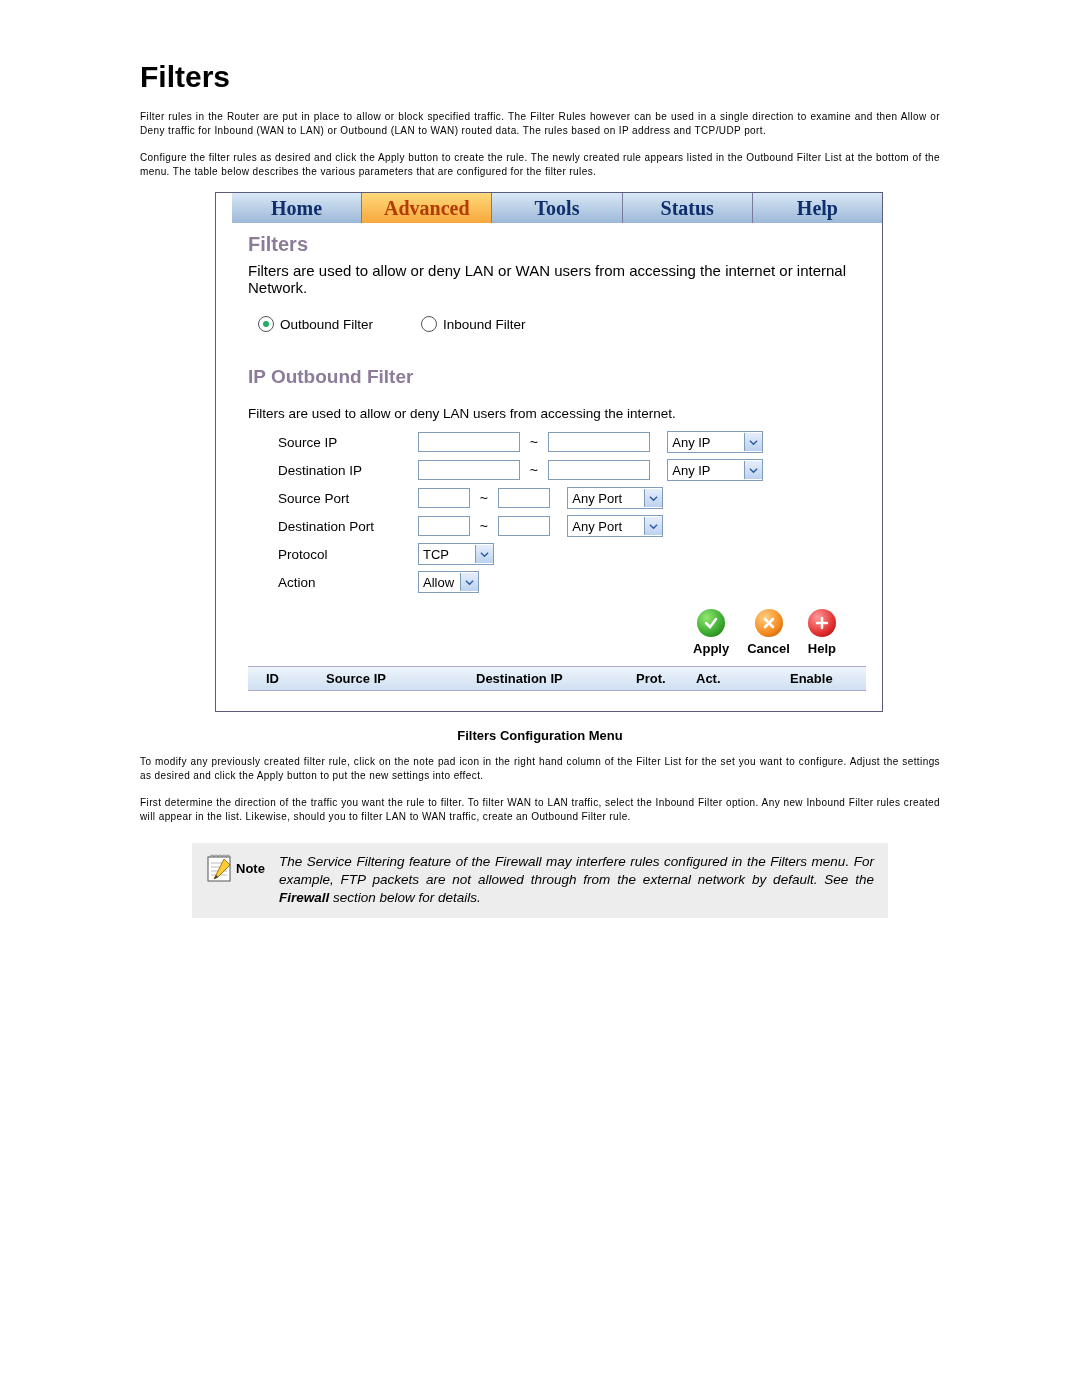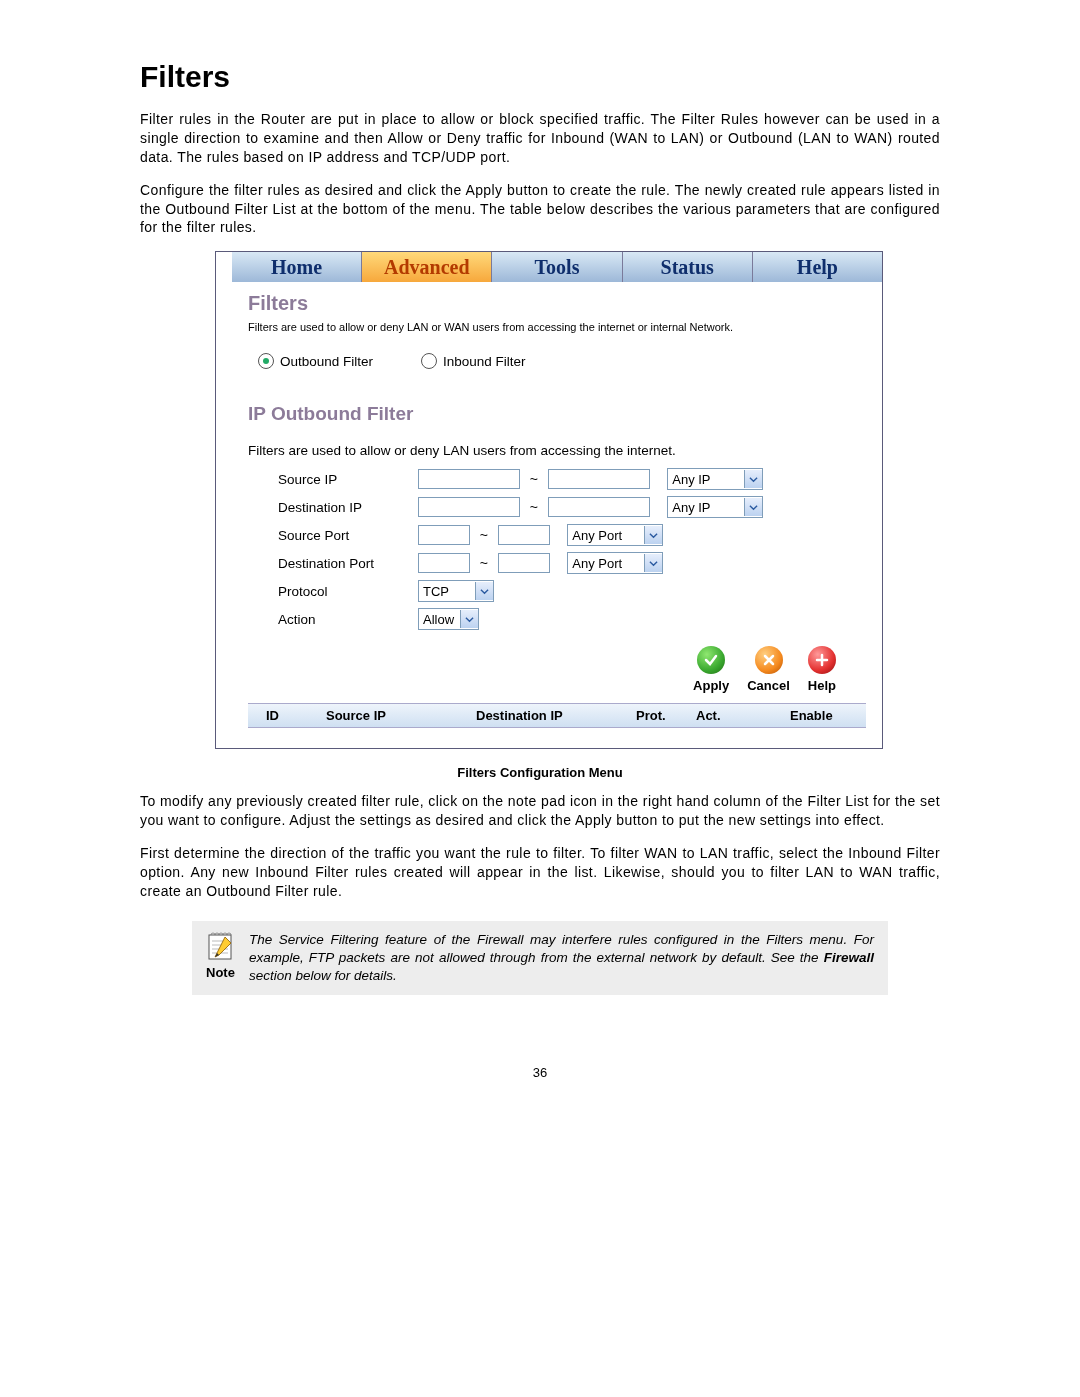--- a/index.html
+++ b/index.html
@@ -23,21 +23,21 @@
     color: #888888;
     margin-bottom: 50px;
   }
   h1.section-title {
     font-family: Arial, sans-serif;
     font-size: 30px;
     font-weight: bold;
     margin: 0 0 16px 0;
   }
   p.body {
-    font-size: 14px;
+    font-size: 10px;
     line-height: 1.35;
     text-align: justify;
     margin: 0 0 14px 0;
     letter-spacing: 0.4px;
   }
   .screenshot-container {
     width: 650px;
     margin: 0 auto 10px auto;
   }
   .router-ui {
@@ -70,21 +70,21 @@
     color: #b33a00;
   }
   .panel { padding: 8px 16px 20px 16px; }
   .panel-title {
     color: #8c7b99;
     font-family: Arial, sans-serif;
     font-size: 20px;
     font-weight: bold;
     margin: 2px 0 6px 0;
   }
-  .panel-desc { font-size: 11px; margin: 0 0 20px 0; }
+  .panel-desc { font-size: 15px; margin: 0 0 20px 0; }
   .radio-row { display: flex; gap: 48px; margin: 0 0 34px 10px; font-size: 13.5px; align-items:flex-start; }
   .radio-opt { display: flex; align-items: center; gap: 6px; }
   .radio-circle {
     width: 14px; height: 14px; border: 1px solid #555; border-radius: 50%;
     display: inline-flex; align-items: center; justify-content: center; background:#fff;
   }
   .radio-circle.sel::after { content:""; width:6px; height:6px; background:#2a6; border-radius:50%; }
   .sub-title {
     color: #8c7b99;
     font-family: Arial, sans-serif;
@@ -125,21 +125,21 @@
     margin-top: 8px;
   }
   .lh-id { width: 60px; padding-left:10px;}
   .lh-src { width: 150px; }
   .lh-dst { width: 160px; }
   .lh-prot { width: 60px; }
   .lh-act { width: 50px; }
   .lh-en { width: 60px; margin-left: 44px; }
   .caption { text-align:center; font-size:13px; font-weight:bold; margin: 16px 0 12px 0; }
   .note-box { display:flex; gap:14px; background:#ededed; padding:10px 14px; margin: 20px 52px 0 52px; align-items:flex-start;}
-  .note-icon-col { display:flex; flex-direction:column; align-items:center; gap:4px; }
+  .note-icon-col { display:flex; flex-direction:row; align-items:center; gap:4px; }
   .note-label { font-size:13px; font-weight:bold; }
   .note-text { font-size:13.5px; font-style:italic; line-height:1.35; text-align:justify;}
   .note-text b { font-weight:bold; }
   .pagenum { text-align:center; font-size:13px; margin-top:70px;}
   .notepad-icon { width:26px; height:30px; }
   svg { display:block; }
 </style>
 </head>
 <body>
 
@@ -324,14 +324,13 @@
         <path d="M18 6 L24 12 L12 24 L8 26 L10 22 Z" fill="#ffcc33" stroke="#8a5a00" stroke-width="0.8"></path>
         <path d="M8 26 L10 22 L12 24 Z" fill="#333"></path>
       </svg>
       <div class="note-label">Note</div>
     </div>
     <div class="note-text">
       <span>The Service Filtering feature of the Firewall may interfere rules configured in the Filters menu. For example, FTP packets are not allowed through from the external network by default. See the </span><b>Firewall</b><span> section below for details.</span>
     </div>
   </div>
 
-  <div class="pagenum">36</div>
 </div>
 
 </body></html>

